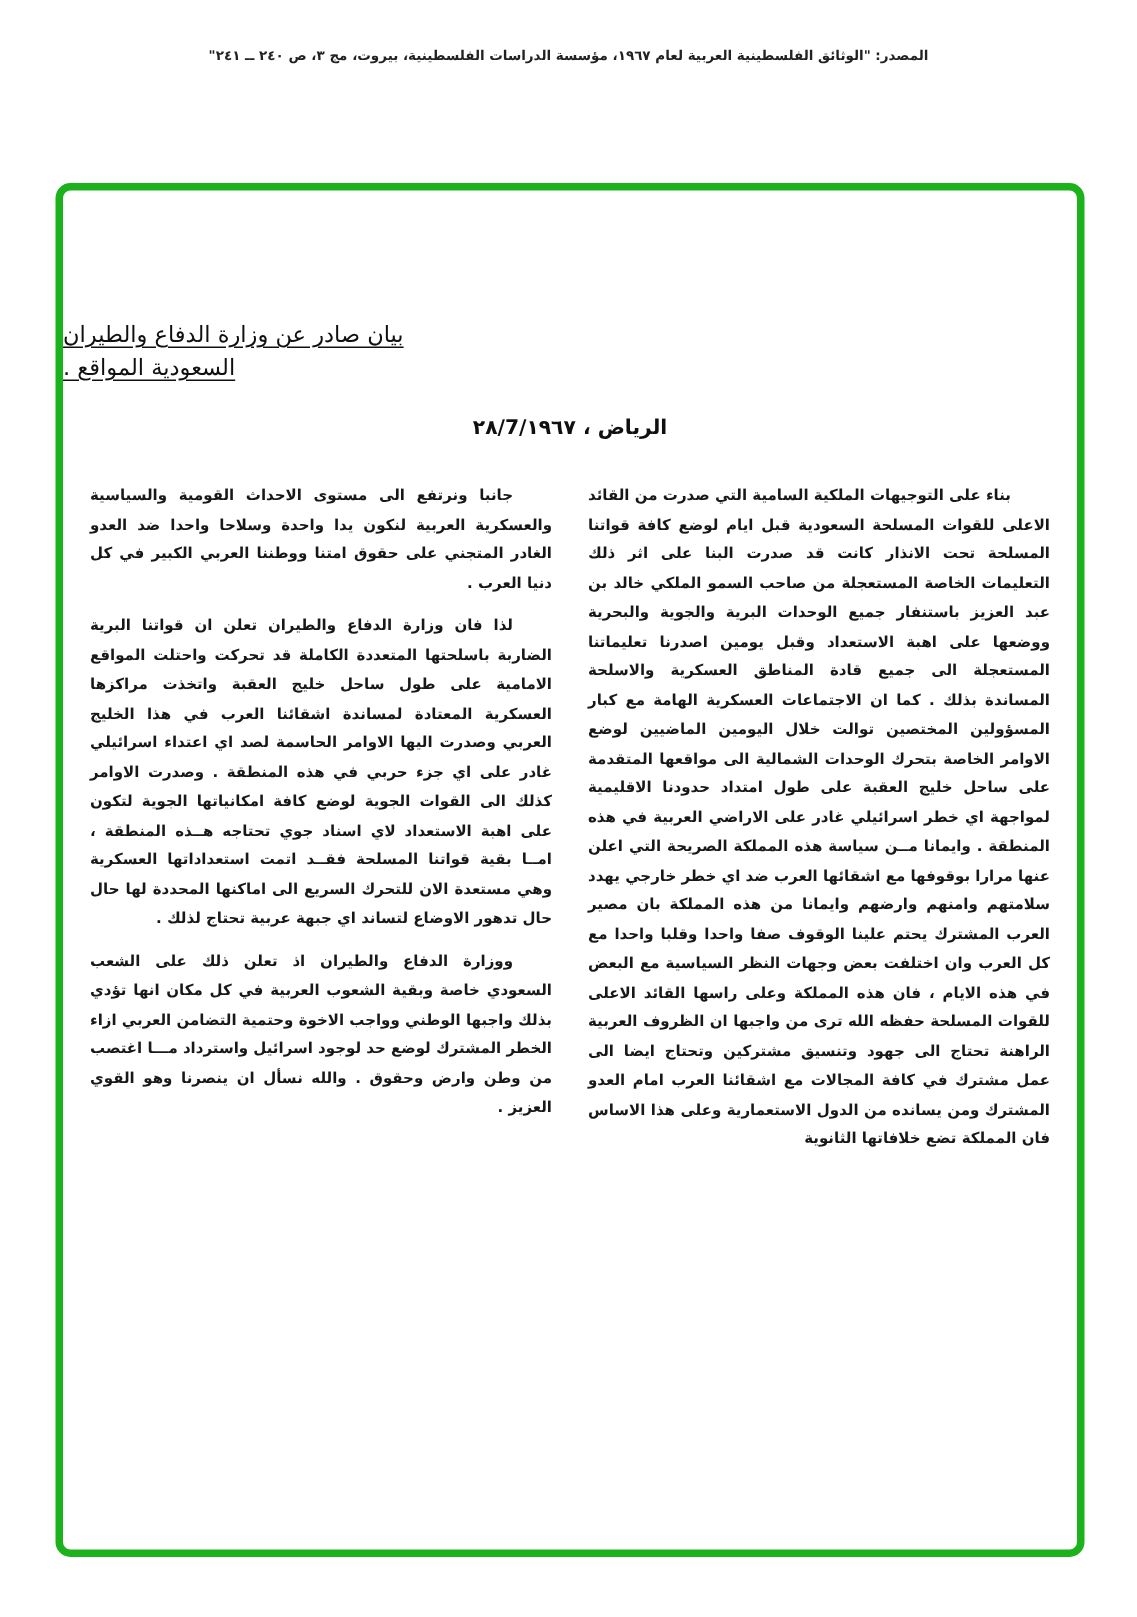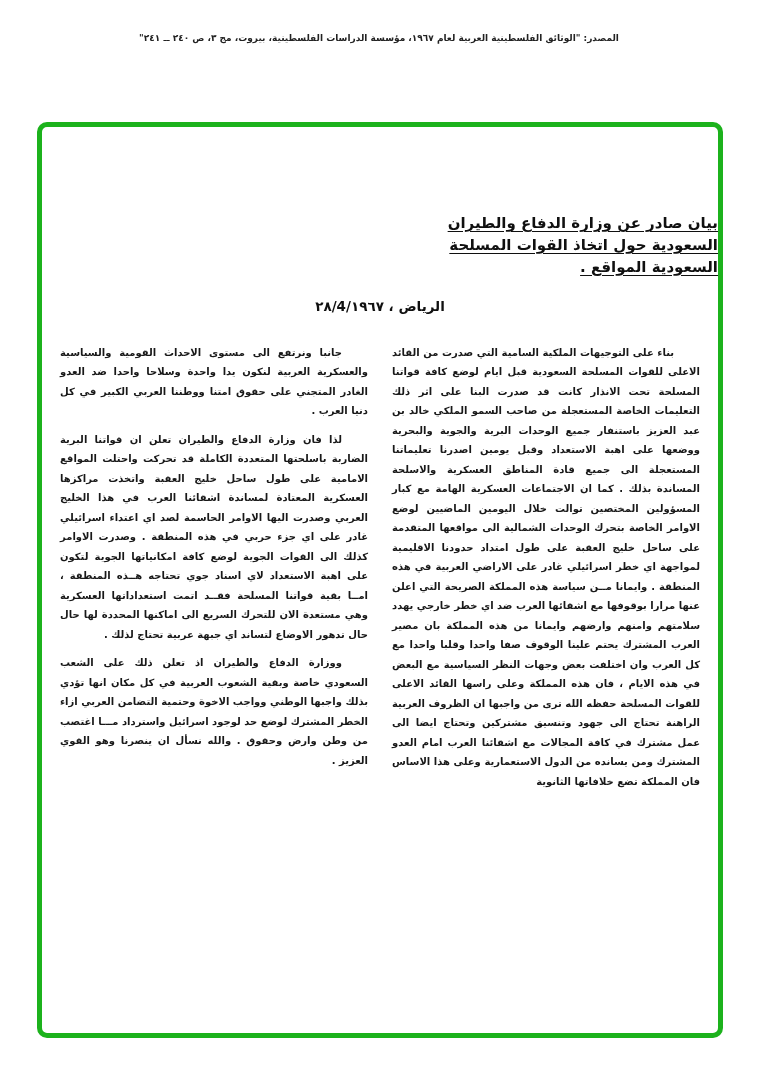--- a/index.html
+++ b/index.html
@@ -37,22 +37,22 @@
     top: 122px;
     width: 686px;
     height: 916px;
     box-sizing: border-box;
     border: 5px solid #1cb21c;
     border-radius: 10px;
     background: #ffffff;
   }
   .doc-title {
     margin-top: 86px;
-    text-align: right;
-    font-weight: bold;
+    text-align: left;
+    font-weight: normal;
     font-size: 15px;
     line-height: 1.45;
     color: #101010;
   }
   .doc-title-line {
     text-decoration: underline;
     text-underline-offset: 3px;
   }
   .dateline {
     margin-top: 18px;
@@ -91,26 +91,25 @@
 <div class="page">
 
   <header class="page-header">
     <div class="header-source" dir="rtl">المصدر: "الوثائق الفلسطينية العربية لعام ١٩٦٧، مؤسسة الدراسات الفلسطينية، بيروت، مج ٣، ص ٢٤٠ ــ ٢٤١"</div>
   </header>
 
   <section class="doc-frame" style="border-color: rgb(28, 178, 28);">
 
     <div class="doc-title" dir="rtl">
       <div class="doc-title-line">بيان صادر عن وزارة الدفاع والطيران</div>
-      <div class="doc-title-line">السعودية حول اتخاذ القوات المسلحة</div>
       <div class="doc-title-line">السعودية المواقع .</div>
     </div>
 
     <div class="dateline" dir="rtl">
-      <div>الرياض ، ٢٨/4/١٩٦٧</div>
+      <div>الرياض ، ٢٨/7/١٩٦٧</div>
     </div>
 
     <div class="columns" dir="rtl">
 
       <div class="col">
         <p class="para">بناء على التوجيهات الملكية السامية التي صدرت من القائد الاعلى للقوات المسلحة السعودية قبل ايام لوضع كافة قواتنا المسلحة تحت الانذار كانت قد صدرت البنا على اثر ذلك التعليمات الخاصة المستعجلة من صاحب السمو الملكي خالد بن عبد العزيز باستنفار جميع الوحدات البرية والجوية والبحرية ووضعها على اهبة الاستعداد وقبل يومين اصدرنا تعليماتنا المستعجلة الى جميع قادة المناطق العسكرية والاسلحة المساندة بذلك . كما ان الاجتماعات العسكرية الهامة مع كبار المسؤولين المختصين توالت خلال اليومين الماضيين لوضع الاوامر الخاصة بتحرك الوحدات الشمالية الى مواقعها المتقدمة على ساحل خليج العقبة على طول امتداد حدودنا الاقليمية لمواجهة اي خطر اسرائيلي غادر على الاراضي العربية في هذه المنطقة . وايمانا مــن سياسة هذه المملكة الصريحة التي اعلن عنها مرارا بوقوفها مع اشقائها العرب ضد اي خطر خارجي يهدد سلامتهم وامنهم وارضهم وايمانا من هذه المملكة بان مصير العرب المشترك يحتم علينا الوقوف صفا واحدا وقلبا واحدا مع كل العرب وان اختلفت بعض وجهات النظر السياسية مع البعض في هذه الايام ، فان هذه المملكة وعلى راسها القائد الاعلى للقوات المسلحة حفظه الله ترى من واجبها ان الظروف العربية الراهنة تحتاج الى جهود وتنسيق مشتركين وتحتاج ايضا الى عمل مشترك في كافة المجالات مع اشقائنا العرب امام العدو المشترك ومن يسانده من الدول الاستعمارية وعلى هذا الاساس فان المملكة تضع خلافاتها الثانوية</p>
       </div>
 
       <div class="col">
         <p class="para">جانبا ونرتفع الى مستوى الاحداث القومية والسياسية والعسكرية العربية لنكون يدا واحدة وسلاحا واحدا ضد العدو الغادر المتجني على حقوق امتنا ووطننا العربي الكبير في كل دنيا العرب .</p>

